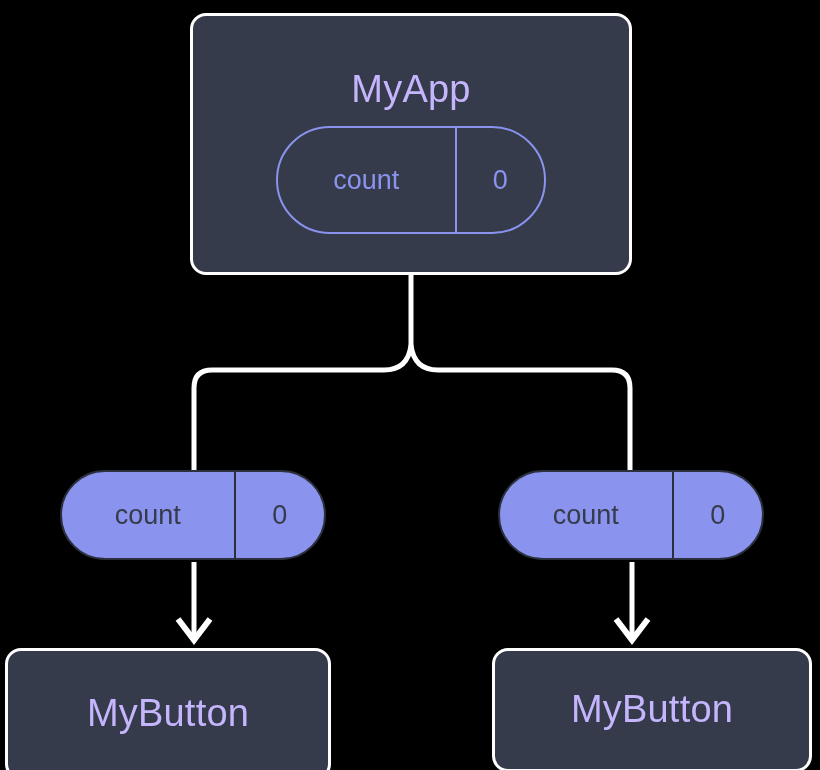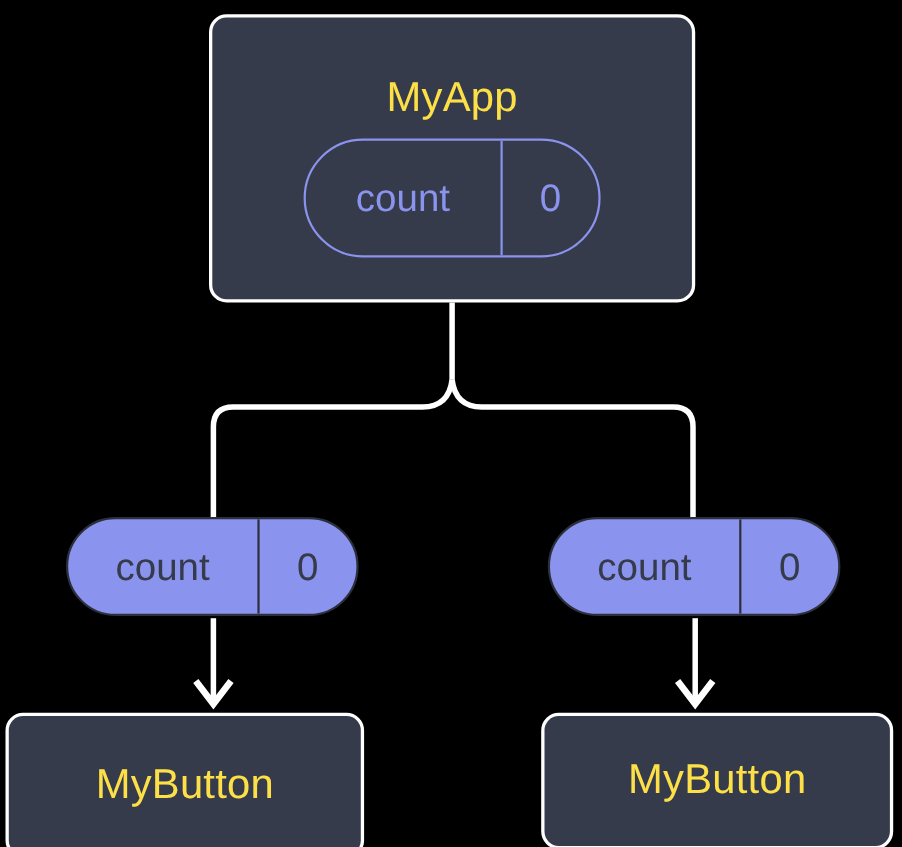--- a/index.html
+++ b/index.html
@@ -36,21 +36,21 @@
     background: #353b4a;
     border: 3px solid #ffffff;
     border-radius: 16px;
     z-index: 2;
   }
   .node-title {
     position: absolute;
     left: 0;
     width: 100%;
     text-align: center;
-    color: #fde047;
+    color: #c4b5fd;
     font-size: 38px;
     font-weight: 400;
     letter-spacing: 0.2px;
     white-space: nowrap;
   }
   
   #app-card {
     left: 190px;
     top: 13px;
     width: 442px;
@@ -83,21 +83,21 @@
     align-items: stretch;
     border-radius: 999px;
     overflow: hidden;
     z-index: 3;
   }
   .pill .pill-key,
   .pill .pill-val {
     display: flex;
     align-items: center;
     justify-content: center;
-    font-size: 35px;
+    font-size: 27px;
     line-height: 1;
     white-space: nowrap;
   }
   
   .pill.outlined {
     border: 2px solid #8a93ed;
     background: transparent;
   }
   .pill.outlined .pill-key,
   .pill.outlined .pill-val {

